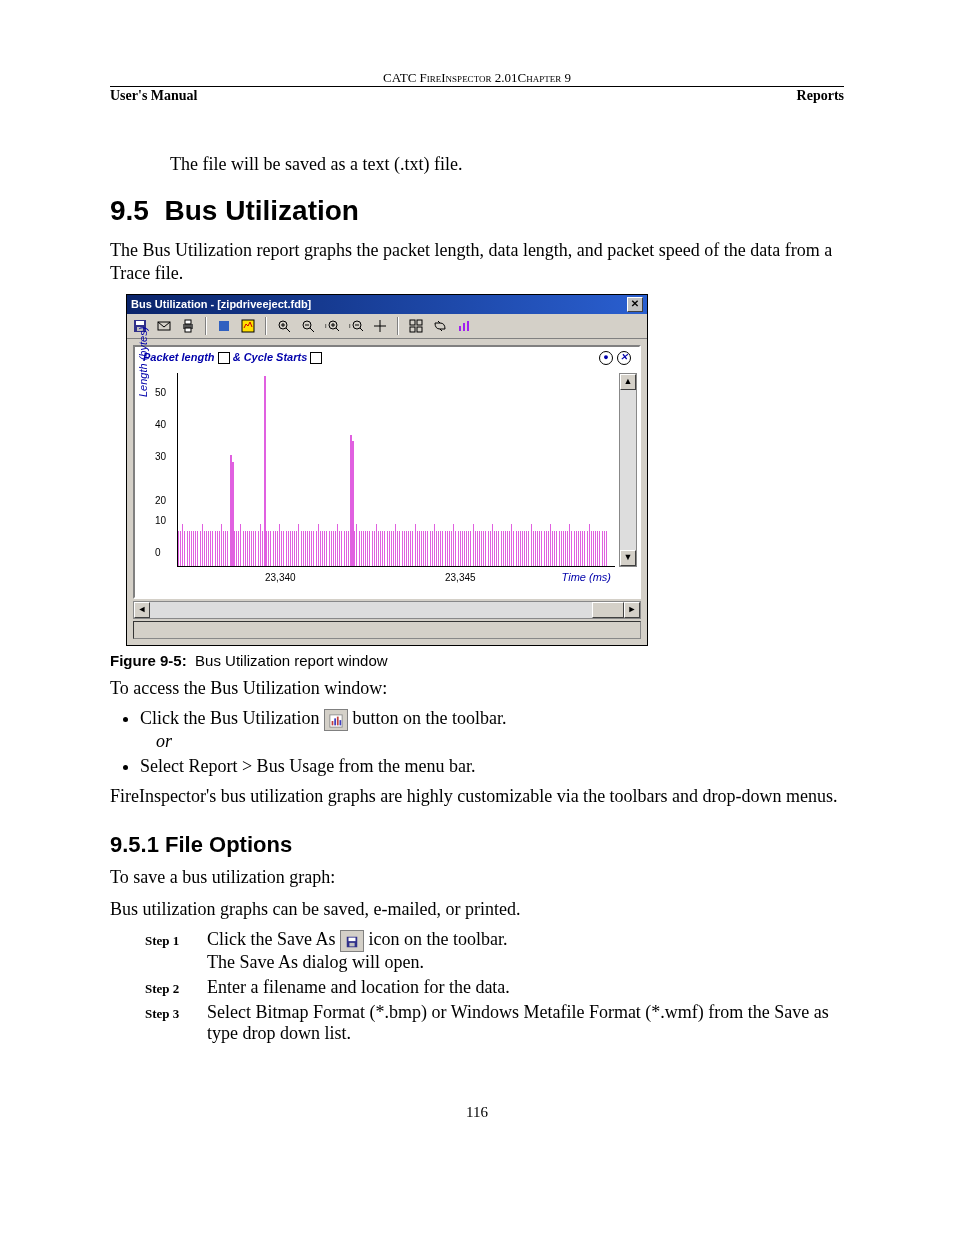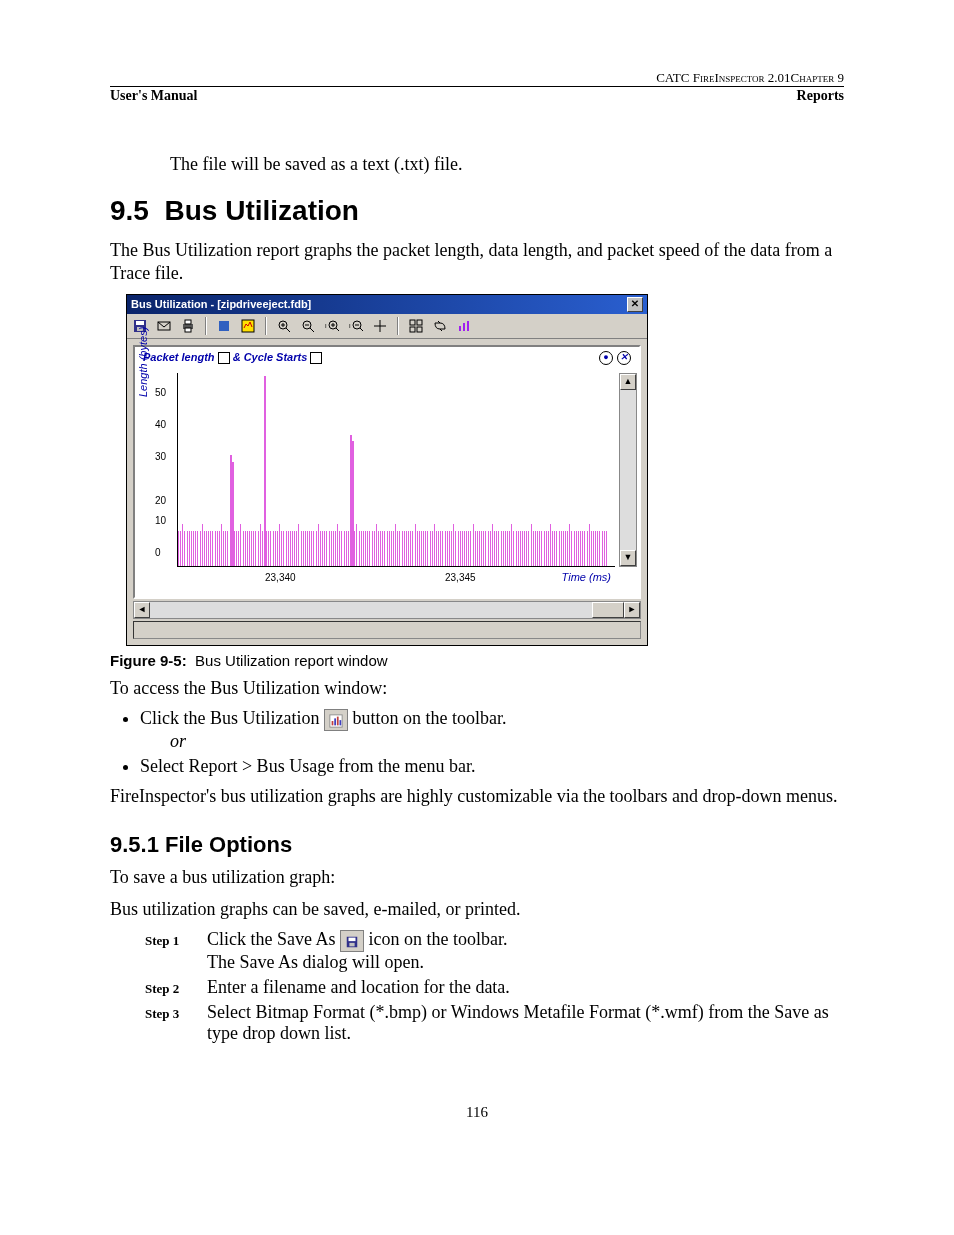--- a/index.html
+++ b/index.html
@@ -8,21 +8,21 @@
     background: #fff;
     font-family: "Times New Roman", Times, serif;
     color: #000;
     width: 954px;
   }
   .page {
     padding: 70px 110px 50px 110px;
   }
   .header-row {
     display: flex;
-    justify-content: flex-end;
+    justify-content: center;
     font-size: 13px;
     font-variant: small-caps;
   }
   .header-row2 {
     display: flex;
     justify-content: space-between;
     font-size: 14px;
     font-weight: bold;
     border-top: 1px solid #000;
     padding-top: 1px;
@@ -44,21 +44,21 @@
   }
   .figure-wrap { margin: 8px 0 2px 16px; }
   .caption {
     font-family: Arial, Helvetica, sans-serif;
     font-size: 15px;
     margin: 6px 0 7px 0;
   }
   .caption b { font-weight: bold; }
   ul.bullets { margin: 6px 0 6px 30px; padding: 0; }
   ul.bullets li { font-size: 18px; margin: 4px 0; }
-  .or { font-style: italic; margin-left: 30px; font-size: 18px; }
+  .or { font-style: italic; margin-left: 16px; font-size: 18px; }
   h2.subsect {
     font-family: Arial, Helvetica, sans-serif;
     font-size: 22px;
     font-weight: bold;
     margin: 24px 0 8px 0;
   }
   .steps { margin-top: 6px; margin-left: 35px; }
   .step-row { display: flex; margin: 4px 0; font-size: 18px; }
   .step-label { width: 62px; font-size: 13px; font-weight: bold; flex-shrink: 0; margin-top: 4px; }
   .step-body { flex: 1; }

